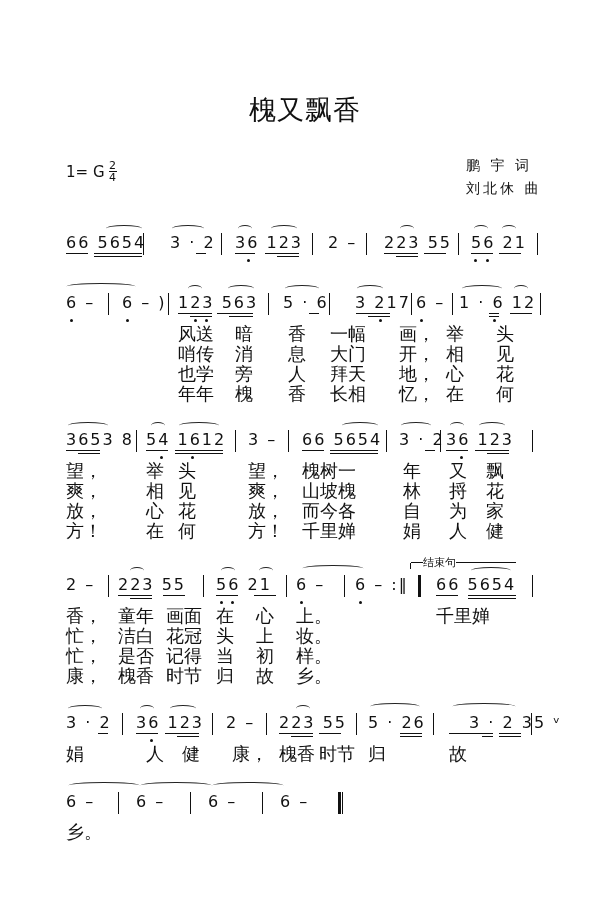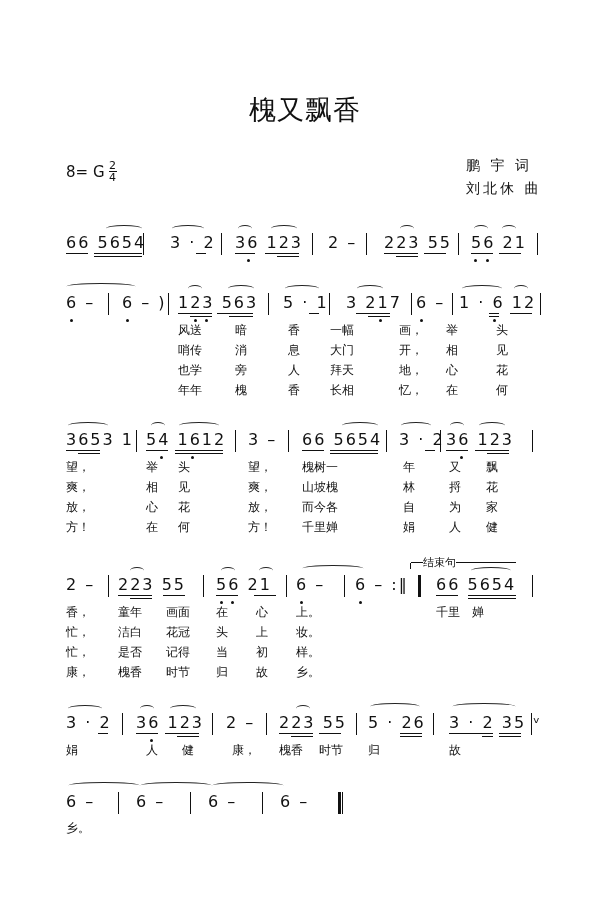--- a/index.html
+++ b/index.html
@@ -8,36 +8,36 @@
   .title { position: absolute; top: 92px; left: 0; width: 610px; text-align: center;
            font-size: 27px; letter-spacing: 1px; }
   .key { position: absolute; top: 160px; left: 66px; font-size: 15px; display: flex; align-items: center; gap: 4px; }
   .frac { display: inline-flex; flex-direction: column; align-items: center; font-size: 11px; line-height: 11px; }
   .frac .bar { width: 8px; border-top: 1px solid #111; }
   .credit { position: absolute; left: 466px; font-size: 14px; letter-spacing: 3px; }
   .line { position: absolute; left: 66px; height: 30px; width: 480px; }
   .cell { position: absolute; top: 0; font-size: 16px; white-space: pre; letter-spacing: 2px; }
   .bl { position: absolute; top: 0; width: 1px; height: 22px; background: #111; }
   .bl.thick { width: 3px; }
-  .lyr { position: absolute; left: 66px; font-size: 12px; white-space: pre; }
+  .lyr { position: absolute; left: 66px; font-size: 18px; white-space: pre; }
   .lyr span { position: absolute; }
   .ul { position: absolute; height: 1px; background: #111; }
   .arc { position: absolute; border-top: 1.2px solid #222; border-radius: 50% 50% 0 0; height: 6px; }
   .dot { position: absolute; width: 3px; height: 3px; border-radius: 50%; background: #111; }
   .endlabel { position: absolute; left: 410px; top: 555px; font-size: 11px; display: flex; align-items: center; }
   .endlabel .hook { width: 0; height: 6px; border-left: 1px solid #111; margin-top: 6px; }
   .endlabel .rule { height: 1px; background: #111; }
 </style>
 </head>
 <body>
 
 <div class="title">槐又飘香</div>
 
 <div class="key">
-  <span>8= G</span>
+  <span>1= G</span>
   <span class="frac">
     <span>2</span>
     <span class="bar"></span>
     <span>4</span>
   </span>
 </div>
 <div class="credit" style="top:157px">鹏 宇 词</div>
 <div class="credit" style="top:180px">刘北休 曲</div>
 
 <div class="line" style="top:233px">
@@ -77,23 +77,23 @@
   <span class="dot" style="left:420px;top:26px"></span>
 </div>
 
 <div class="line" style="top:293px">
   <span class="cell" style="left:0">6 –</span>
   <span class="bl" style="left:42px"></span>
   <span class="cell" style="left:56px">6 – )</span>
   <span class="bl" style="left:102px"></span>
   <span class="cell" style="left:112px">123 563</span>
   <span class="bl" style="left:202px"></span>
-  <span class="cell" style="left:217px">5 · 1</span>
+  <span class="cell" style="left:217px">5 · 6</span>
   <span class="bl" style="left:263px"></span>
-  <span class="cell" style="left:280px">3 217</span>
+  <span class="cell" style="left:289px">3 217</span>
   <span class="bl" style="left:345px"></span>
   <span class="cell" style="left:350px">6 –</span>
   <span class="bl" style="left:386px"></span>
   <span class="cell" style="left:393px">1 · 6 12</span>
   <span class="bl" style="left:474px"></span>
   <span class="arc" style="left:0;top:-10px;width:70px"></span>
   <span class="arc" style="left:122px;top:-8px;width:14px"></span>
   <span class="arc" style="left:162px;top:-8px;width:26px"></span>
   <span class="arc" style="left:219px;top:-8px;width:34px"></span>
   <span class="arc" style="left:291px;top:-8px;width:26px"></span>
@@ -118,21 +118,21 @@
   <span class="dot" style="left:427px;top:26px"></span>
 </div>
 <div class="lyr" style="top:322px;height:80px">
   <div style="position:absolute;top:0"><span style="left:112px">风送</span><span style="left:169px">暗</span><span style="left:222px">香</span><span style="left:264px">一幅</span><span style="left:333px">画，</span><span style="left:380px">举</span><span style="left:430px">头</span></div>
   <div style="position:absolute;top:20px"><span style="left:112px">哨传</span><span style="left:169px">消</span><span style="left:222px">息</span><span style="left:264px">大门</span><span style="left:333px">开，</span><span style="left:380px">相</span><span style="left:430px">见</span></div>
   <div style="position:absolute;top:40px"><span style="left:112px">也学</span><span style="left:169px">旁</span><span style="left:222px">人</span><span style="left:264px">拜天</span><span style="left:333px">地，</span><span style="left:380px">心</span><span style="left:430px">花</span></div>
   <div style="position:absolute;top:60px"><span style="left:112px">年年</span><span style="left:169px">槐</span><span style="left:222px">香</span><span style="left:264px">长相</span><span style="left:333px">忆，</span><span style="left:380px">在</span><span style="left:430px">何</span></div>
 </div>
 
 <div class="line" style="top:430px">
-  <span class="cell" style="left:0">3653 1</span>
+  <span class="cell" style="left:0">3653 8</span>
   <span class="bl" style="left:70px"></span>
   <span class="cell" style="left:80px">54 1612</span>
   <span class="bl" style="left:169px"></span>
   <span class="cell" style="left:182px">3 –</span>
   <span class="bl" style="left:222px"></span>
   <span class="cell" style="left:236px">66 5654</span>
   <span class="bl" style="left:320px"></span>
   <span class="cell" style="left:333px">3 · 2</span>
   <span class="bl" style="left:374px"></span>
   <span class="cell" style="left:380px">36 123</span>
@@ -216,21 +216,21 @@
   <span class="cell" style="left:0">3 · 2</span>
   <span class="bl" style="left:56px"></span>
   <span class="cell" style="left:70px">36 123</span>
   <span class="bl" style="left:146px"></span>
   <span class="cell" style="left:160px">2 –</span>
   <span class="bl" style="left:200px"></span>
   <span class="cell" style="left:213px">223 55</span>
   <span class="bl" style="left:290px"></span>
   <span class="cell" style="left:302px">5 · 26</span>
   <span class="bl" style="left:367px"></span>
-  <span class="cell" style="left:383px">3 · 2 35 ᵛ</span>
+  <span class="cell" style="left:403px">3 · 2 35 ᵛ</span>
   <span class="bl" style="left:465px"></span>
   <span class="arc" style="left:2px;top:-8px;width:34px"></span>
   <span class="arc" style="left:74px;top:-8px;width:14px"></span>
   <span class="arc" style="left:104px;top:-8px;width:26px"></span>
   <span class="arc" style="left:230px;top:-8px;width:14px"></span>
   <span class="arc" style="left:304px;top:-10px;width:50px"></span>
   <span class="arc" style="left:386px;top:-10px;width:64px"></span>
   <span class="ul" style="left:32px;top:20px;width:10px"></span>
   <span class="ul" style="left:70px;top:20px;width:22px"></span>
   <span class="ul" style="left:99px;top:20px;width:34px"></span>

